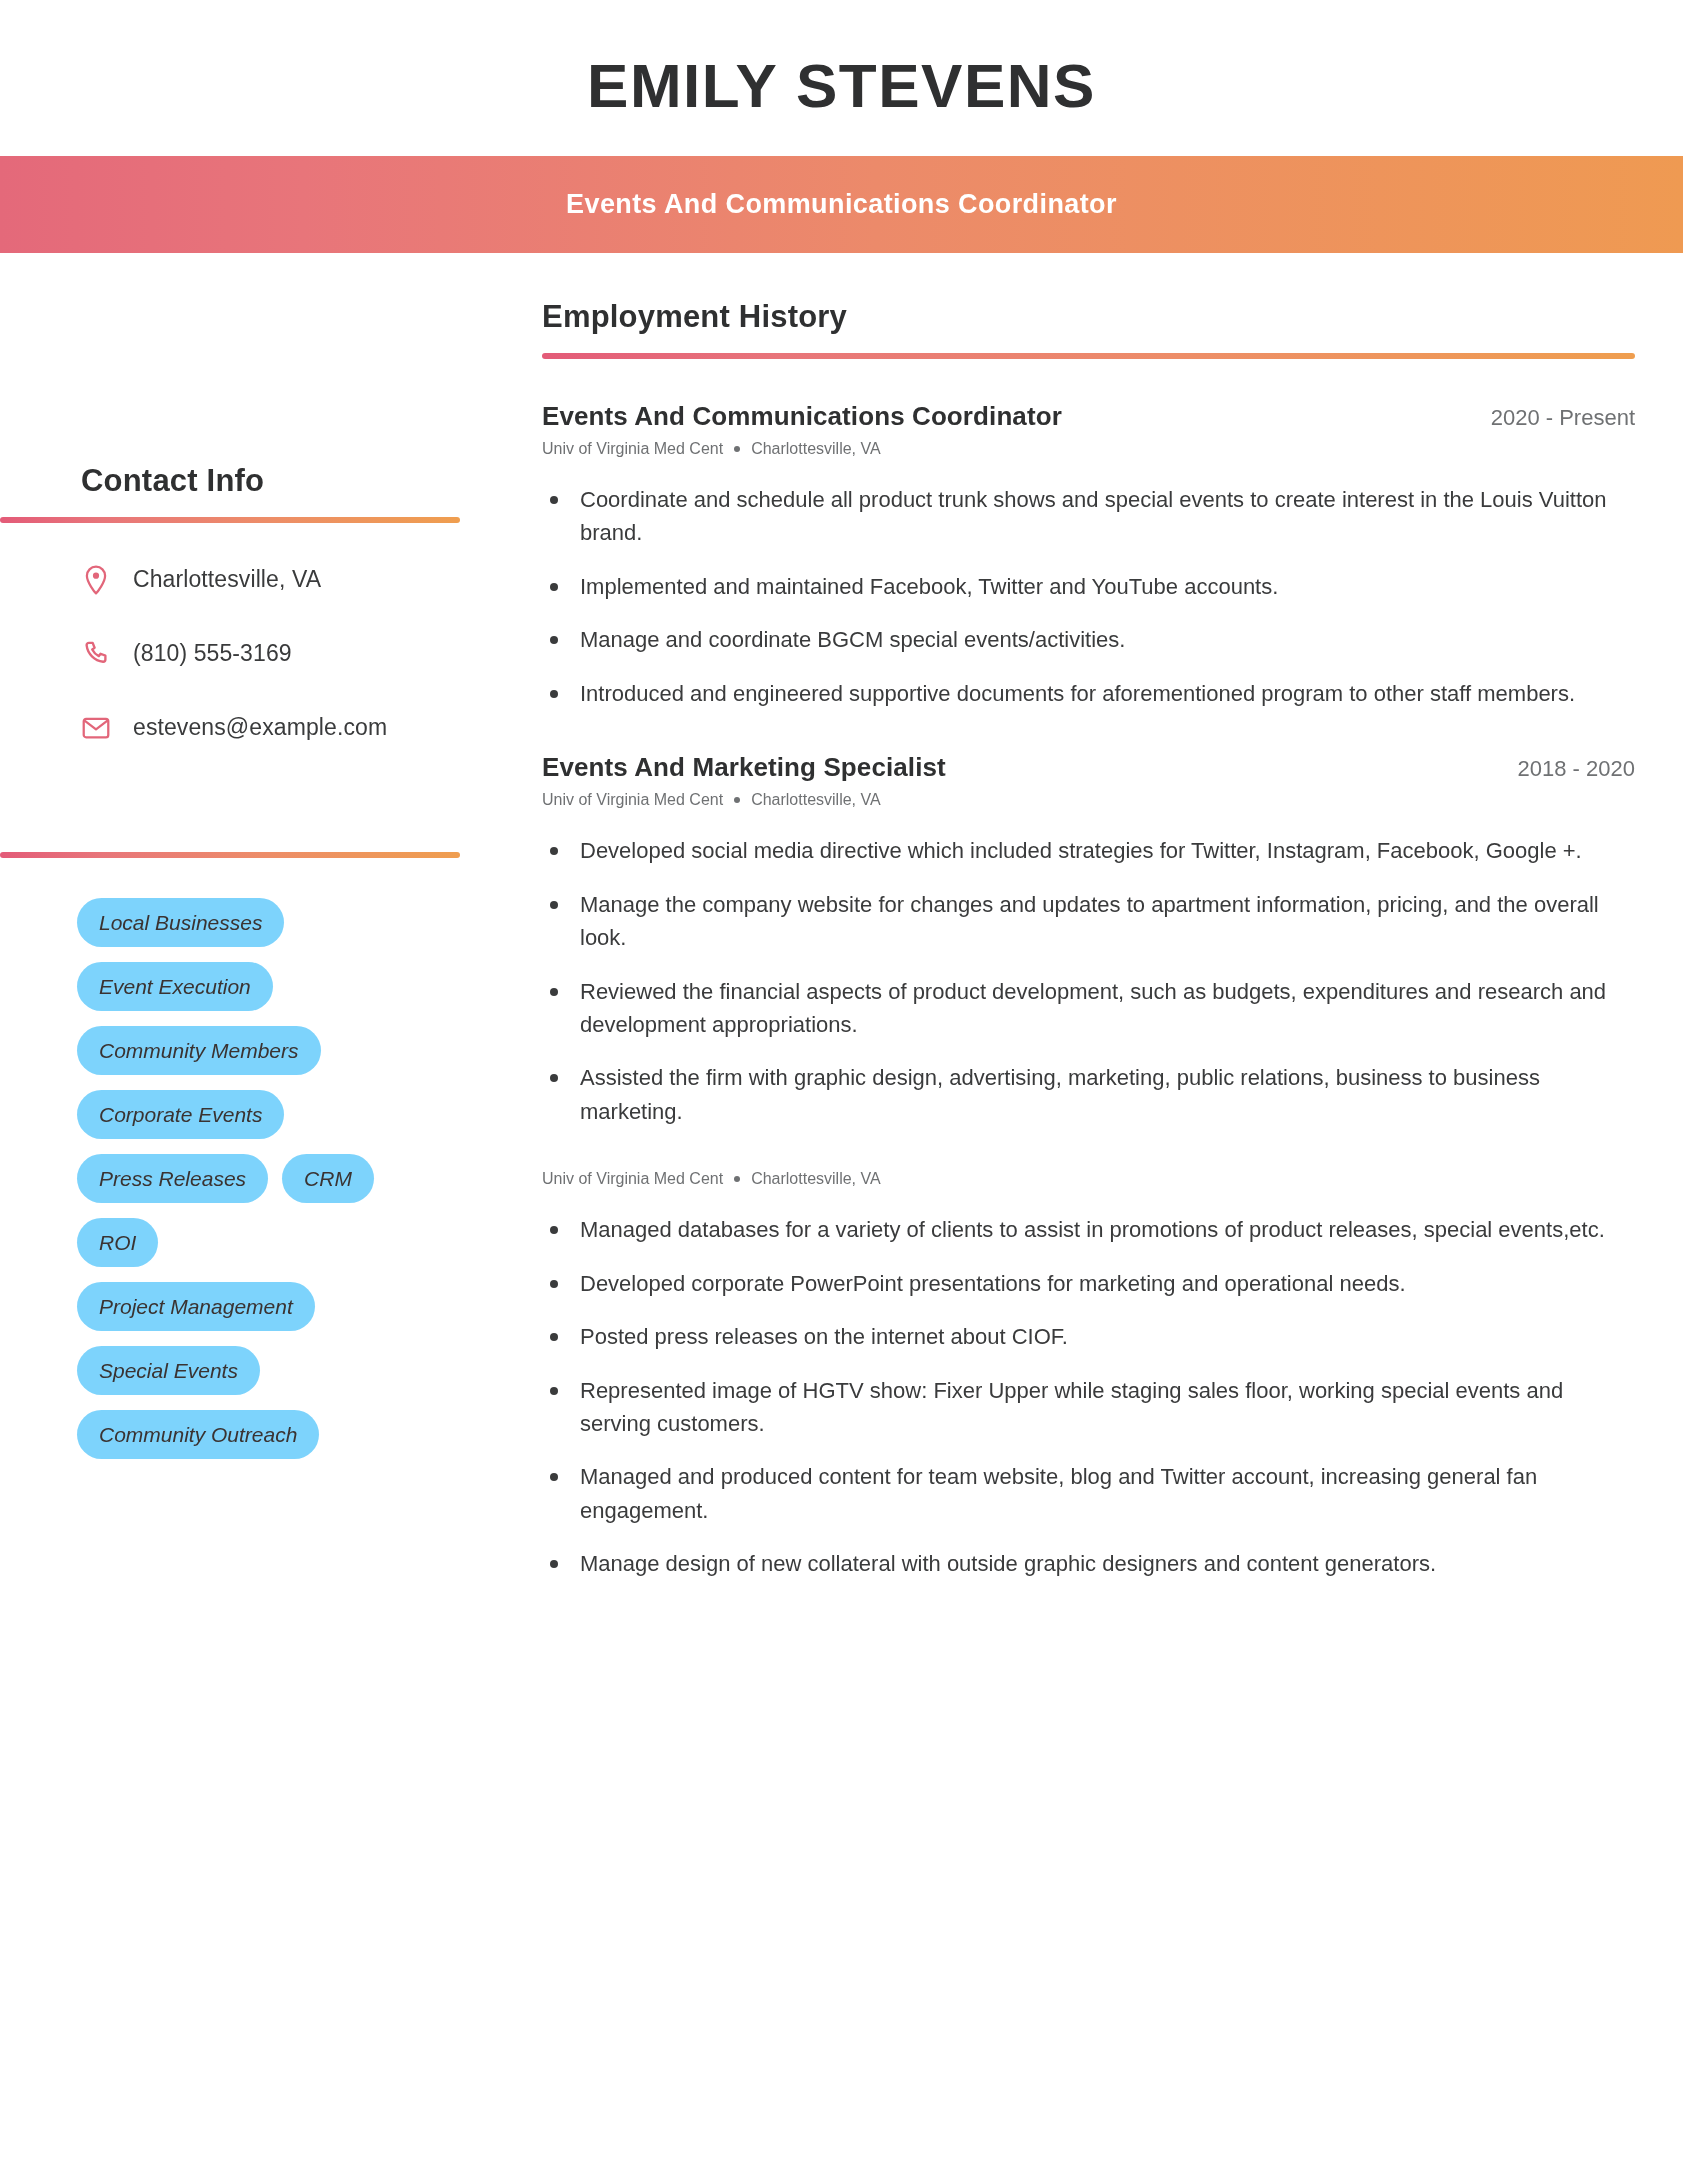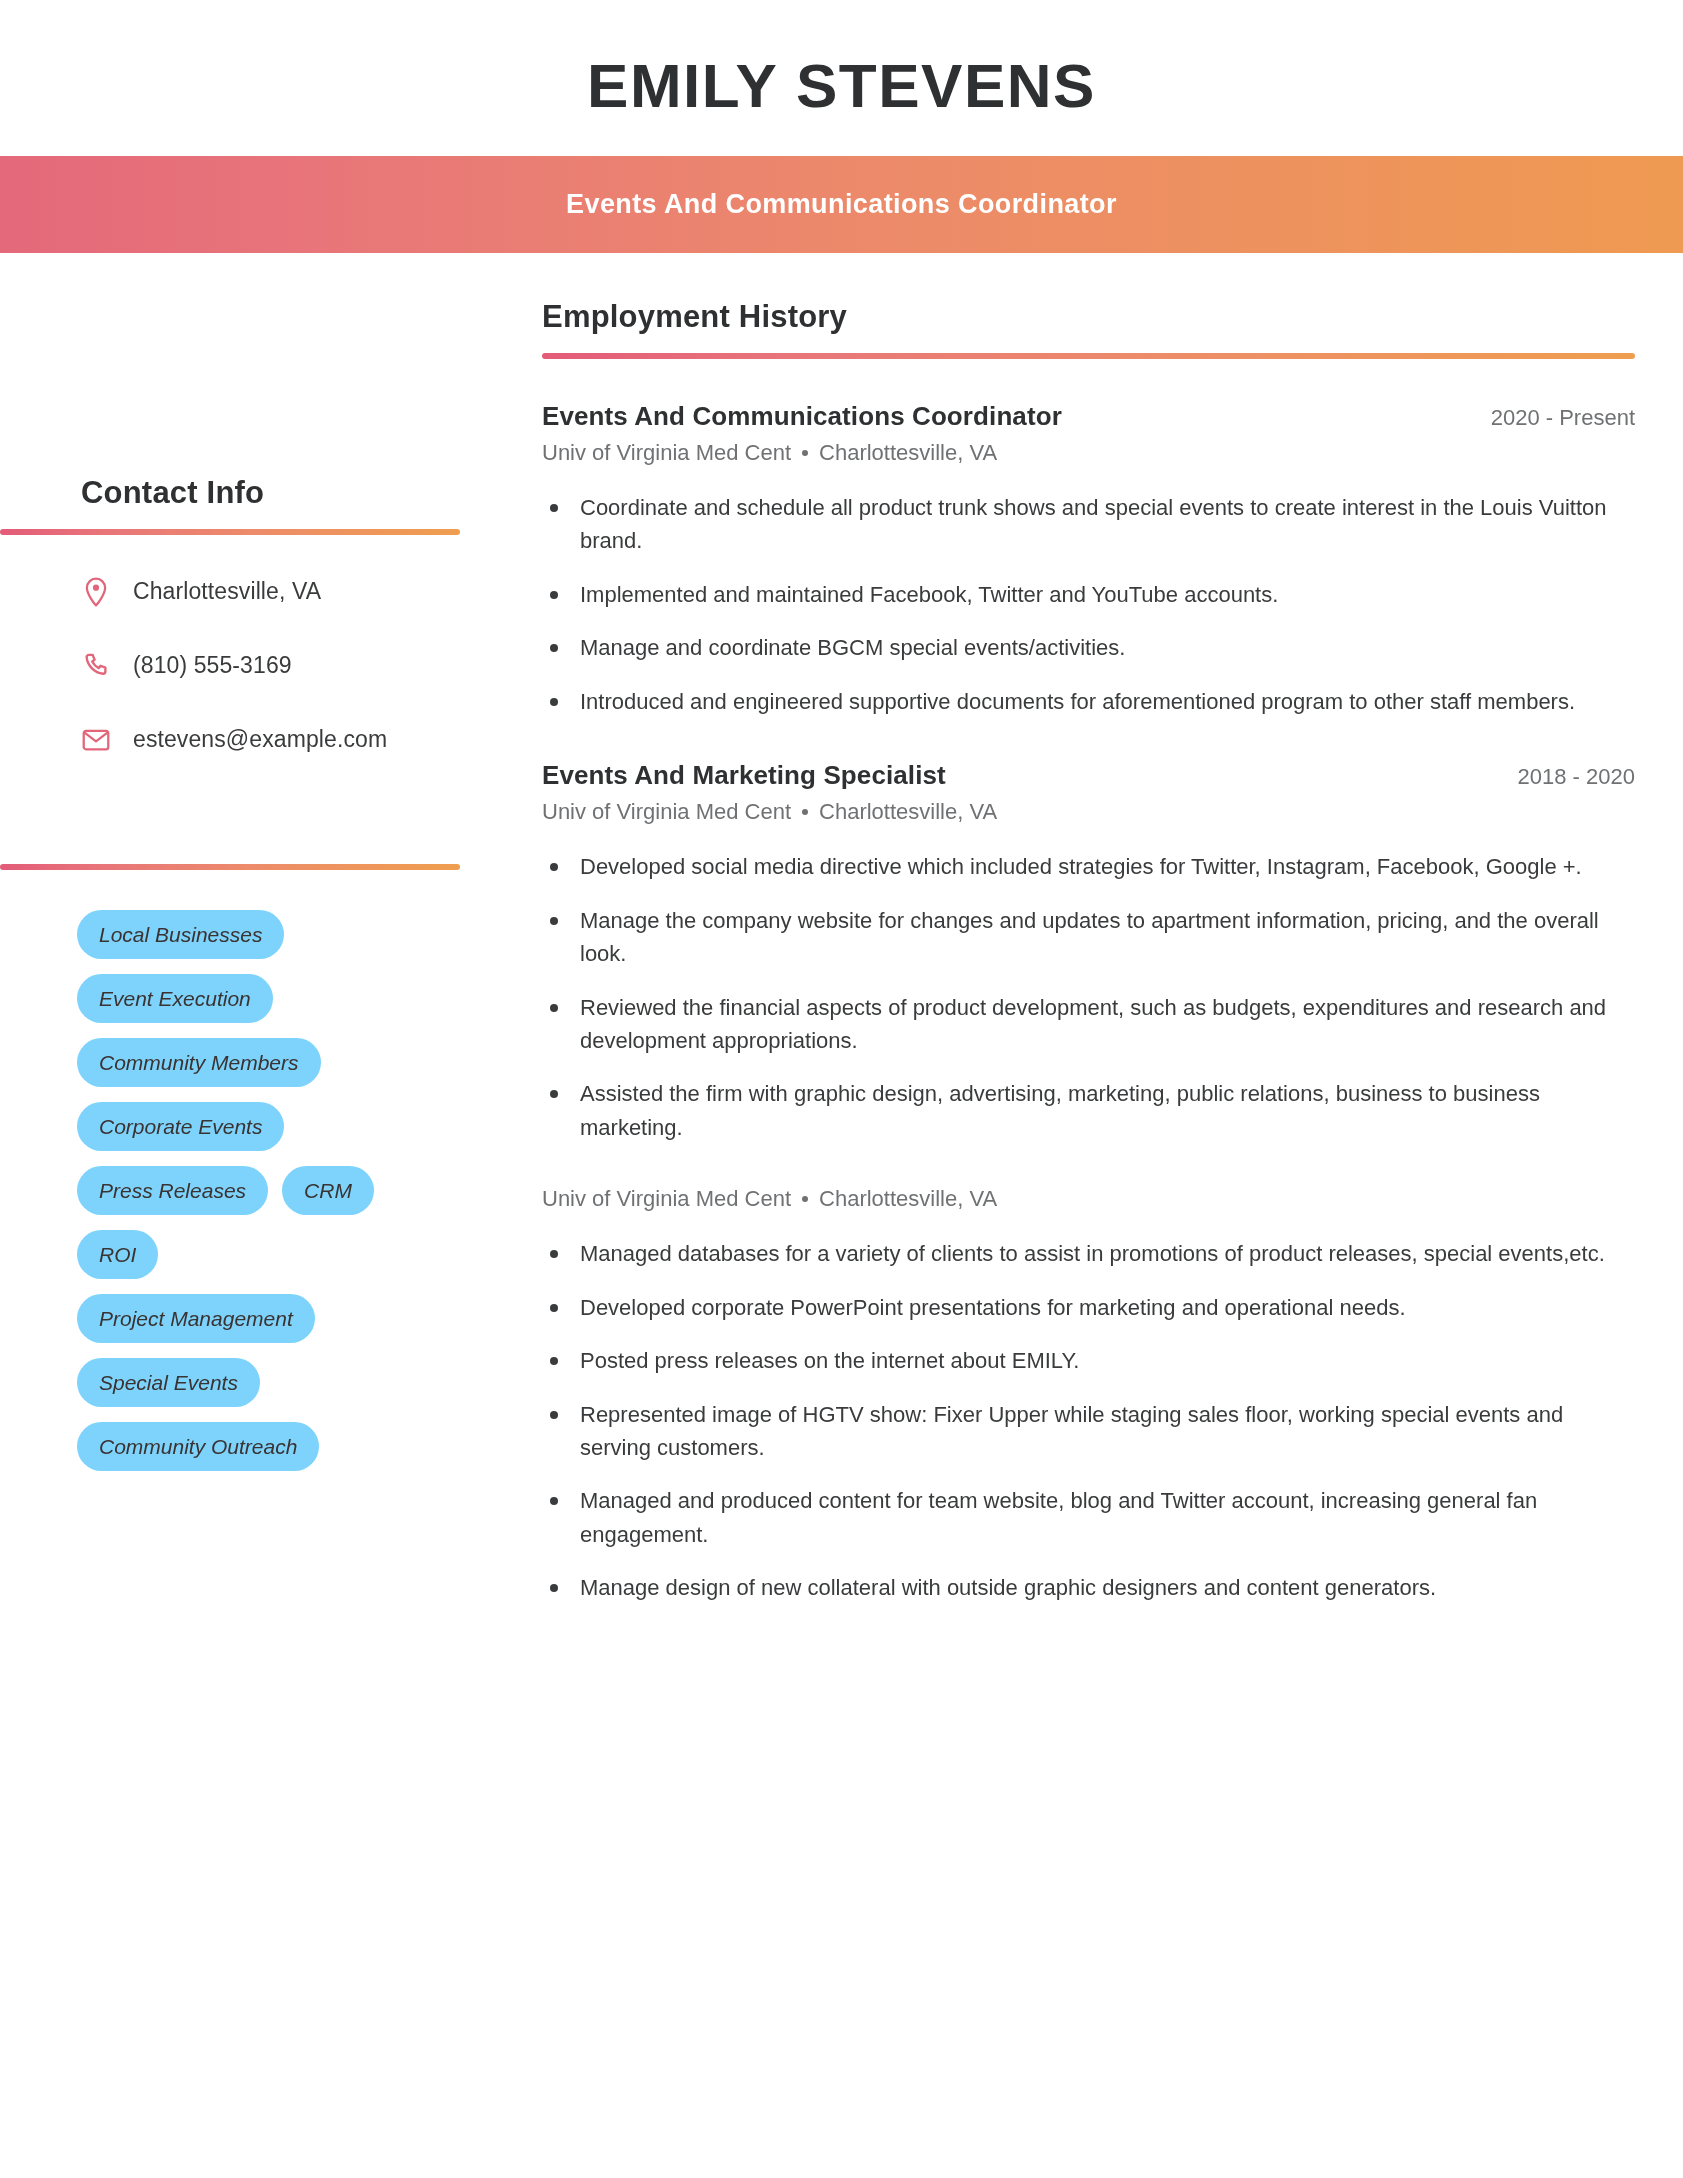--- a/index.html
+++ b/index.html
@@ -145,21 +145,21 @@
     color: #2f3031;
     letter-spacing: 0.1px;
   }
   .job-dates {
     font-size: 22px;
     color: #6f7173;
     white-space: nowrap;
   }
   .job-meta {
     margin-top: 8px;
-    font-size: 22px;
+    font-size: 16px;
     color: #6f7173;
     display: flex;
     align-items: center;
     gap: 11px;
   }
   .meta-dot {
     width: 6px; height: 6px;
     border-radius: 50%;
     background: #6f7173;
     display: inline-block;
@@ -301,21 +301,21 @@
             </div>
             <div class="job">
               <div class="job-meta">
                 <span>Univ of Virginia Med Cent</span>
                 <span class="meta-dot"></span>
                 <span>Charlottesville, VA</span>
               </div>
               <ul class="bullets">
                 <li class="bullet">Managed databases for a variety of clients to assist in promotions of product releases, special events,etc.</li>
                 <li class="bullet">Developed corporate PowerPoint presentations for marketing and operational needs.</li>
-                <li class="bullet">Posted press releases on the internet about EMILY.</li>
+                <li class="bullet">Posted press releases on the internet about CIOF.</li>
                 <li class="bullet">Represented image of HGTV show: Fixer Upper while staging sales floor, working special events and serving customers.</li>
                 <li class="bullet">Managed and produced content for team website, blog and Twitter account, increasing general fan engagement.</li>
                 <li class="bullet">Manage design of new collateral with outside graphic designers and content generators.</li>
               </ul>
             </div>
           </div>
       </section>
     </div>
 
   </div>

